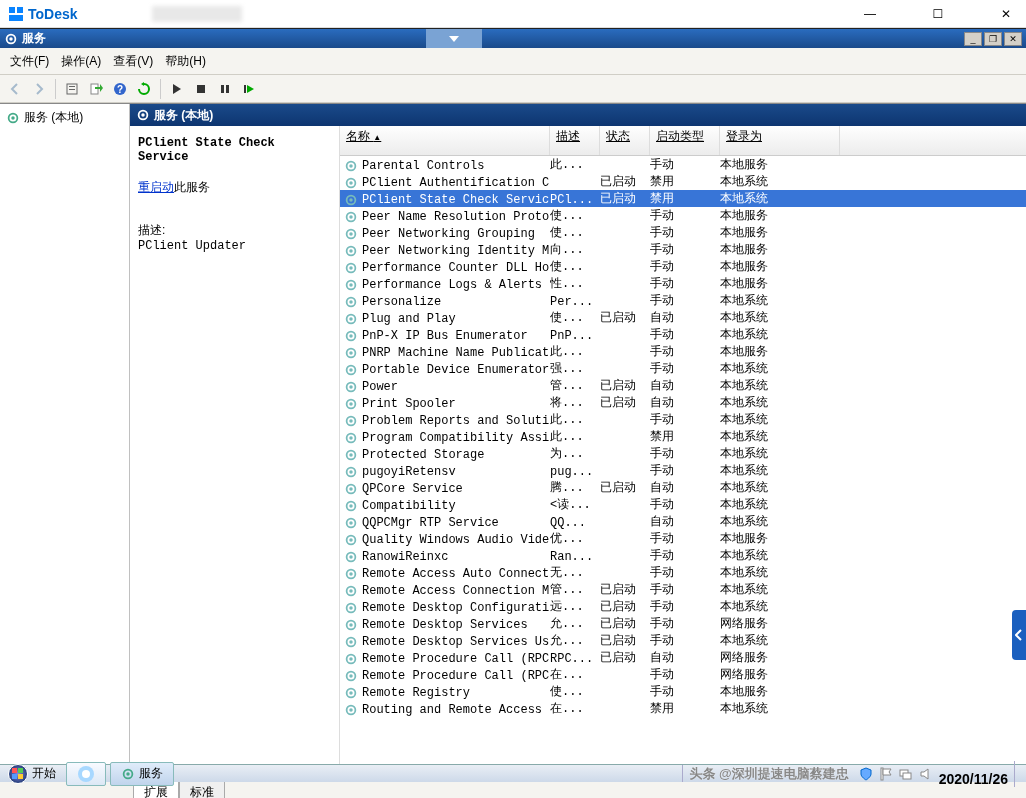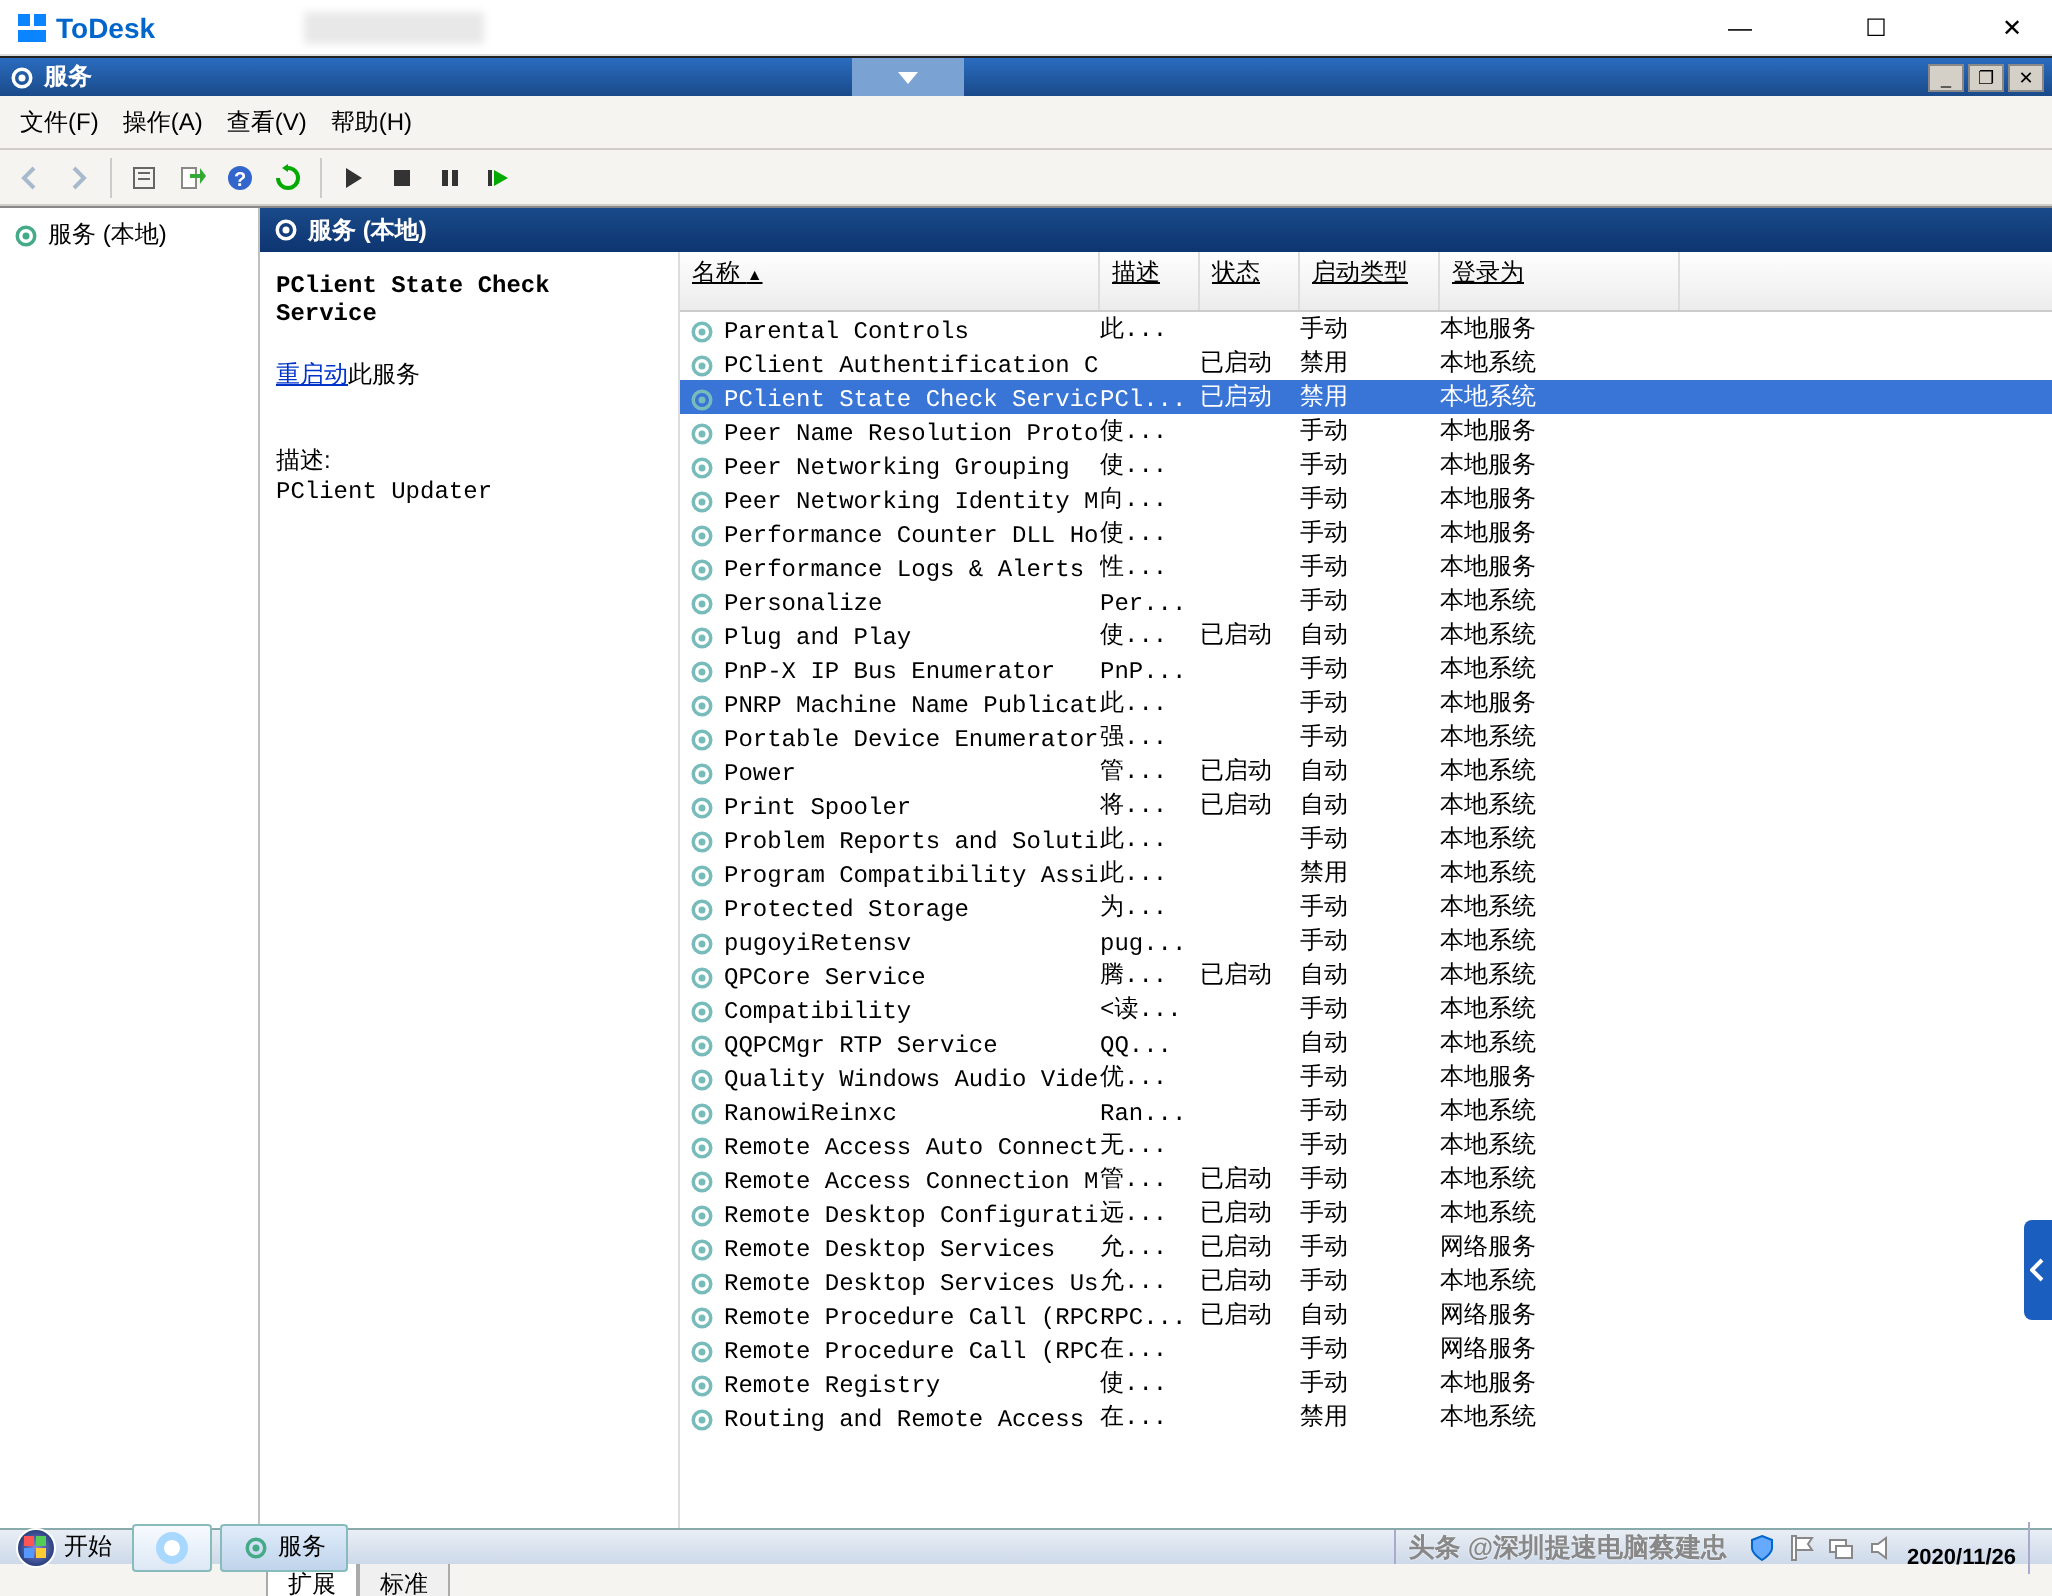--- a/index.html
+++ b/index.html
@@ -72,21 +72,21 @@
 .bottom-tabs .tab.active { background: #fff; }
 
 
 .taskbar { position: absolute; bottom: 16px; left: 0; right: 0; height: 18px; background: linear-gradient(#e9eef5, #cdd9e9); border-top: 1px solid #8aa; display: flex; align-items: center; }
 .start-btn { display: flex; align-items: center; padding: 0 8px; height: 100%; gap: 4px; cursor: pointer; }
 .start-btn .orb { width: 20px; height: 20px; border-radius: 50%; background: radial-gradient(#88d, #025); border: 1px solid #fff; display:flex; align-items:center; justify-content:center;}
 .task-item { display: flex; align-items: center; height: 24px; padding: 0 10px; margin: 0 2px; border: 1px solid #8bb; background: linear-gradient(#f8faff,#dce8f5); gap: 4px; cursor: pointer; border-radius:2px;}
 .task-item.active { background: linear-gradient(#e0ecfa,#c0d4ec); }
 .tray { margin-left: auto; display: flex; align-items: center; padding: 0 6px; gap: 6px; height: 100%; border-left: 1px solid #aac; font-weight: bold; }
 .tray .watermark { color: #888; font-size: 13px; text-shadow: 0 0 1px #fff; margin-right: 4px;}
-.tray .clock { font-size: 11px; text-align: left; }
+.tray .clock { font-size: 14px; text-align: left; }
 
 
 .gear-svg { width: 14px; height: 14px; }
 
 
 .list-rows::-webkit-scrollbar { width: 16px; }
 .list-rows::-webkit-scrollbar-track { background: #e9e9e9; }
 .list-rows::-webkit-scrollbar-thumb { background: #c0c0c0; border: 1px solid #888; }
 
 .side-handle { position:absolute; right:0; top:610px; width:14px; height:50px; background:#1a5fbf; border-radius: 4px 0 0 4px; display:flex; align-items:center; justify-content:center; color:#fff;}

